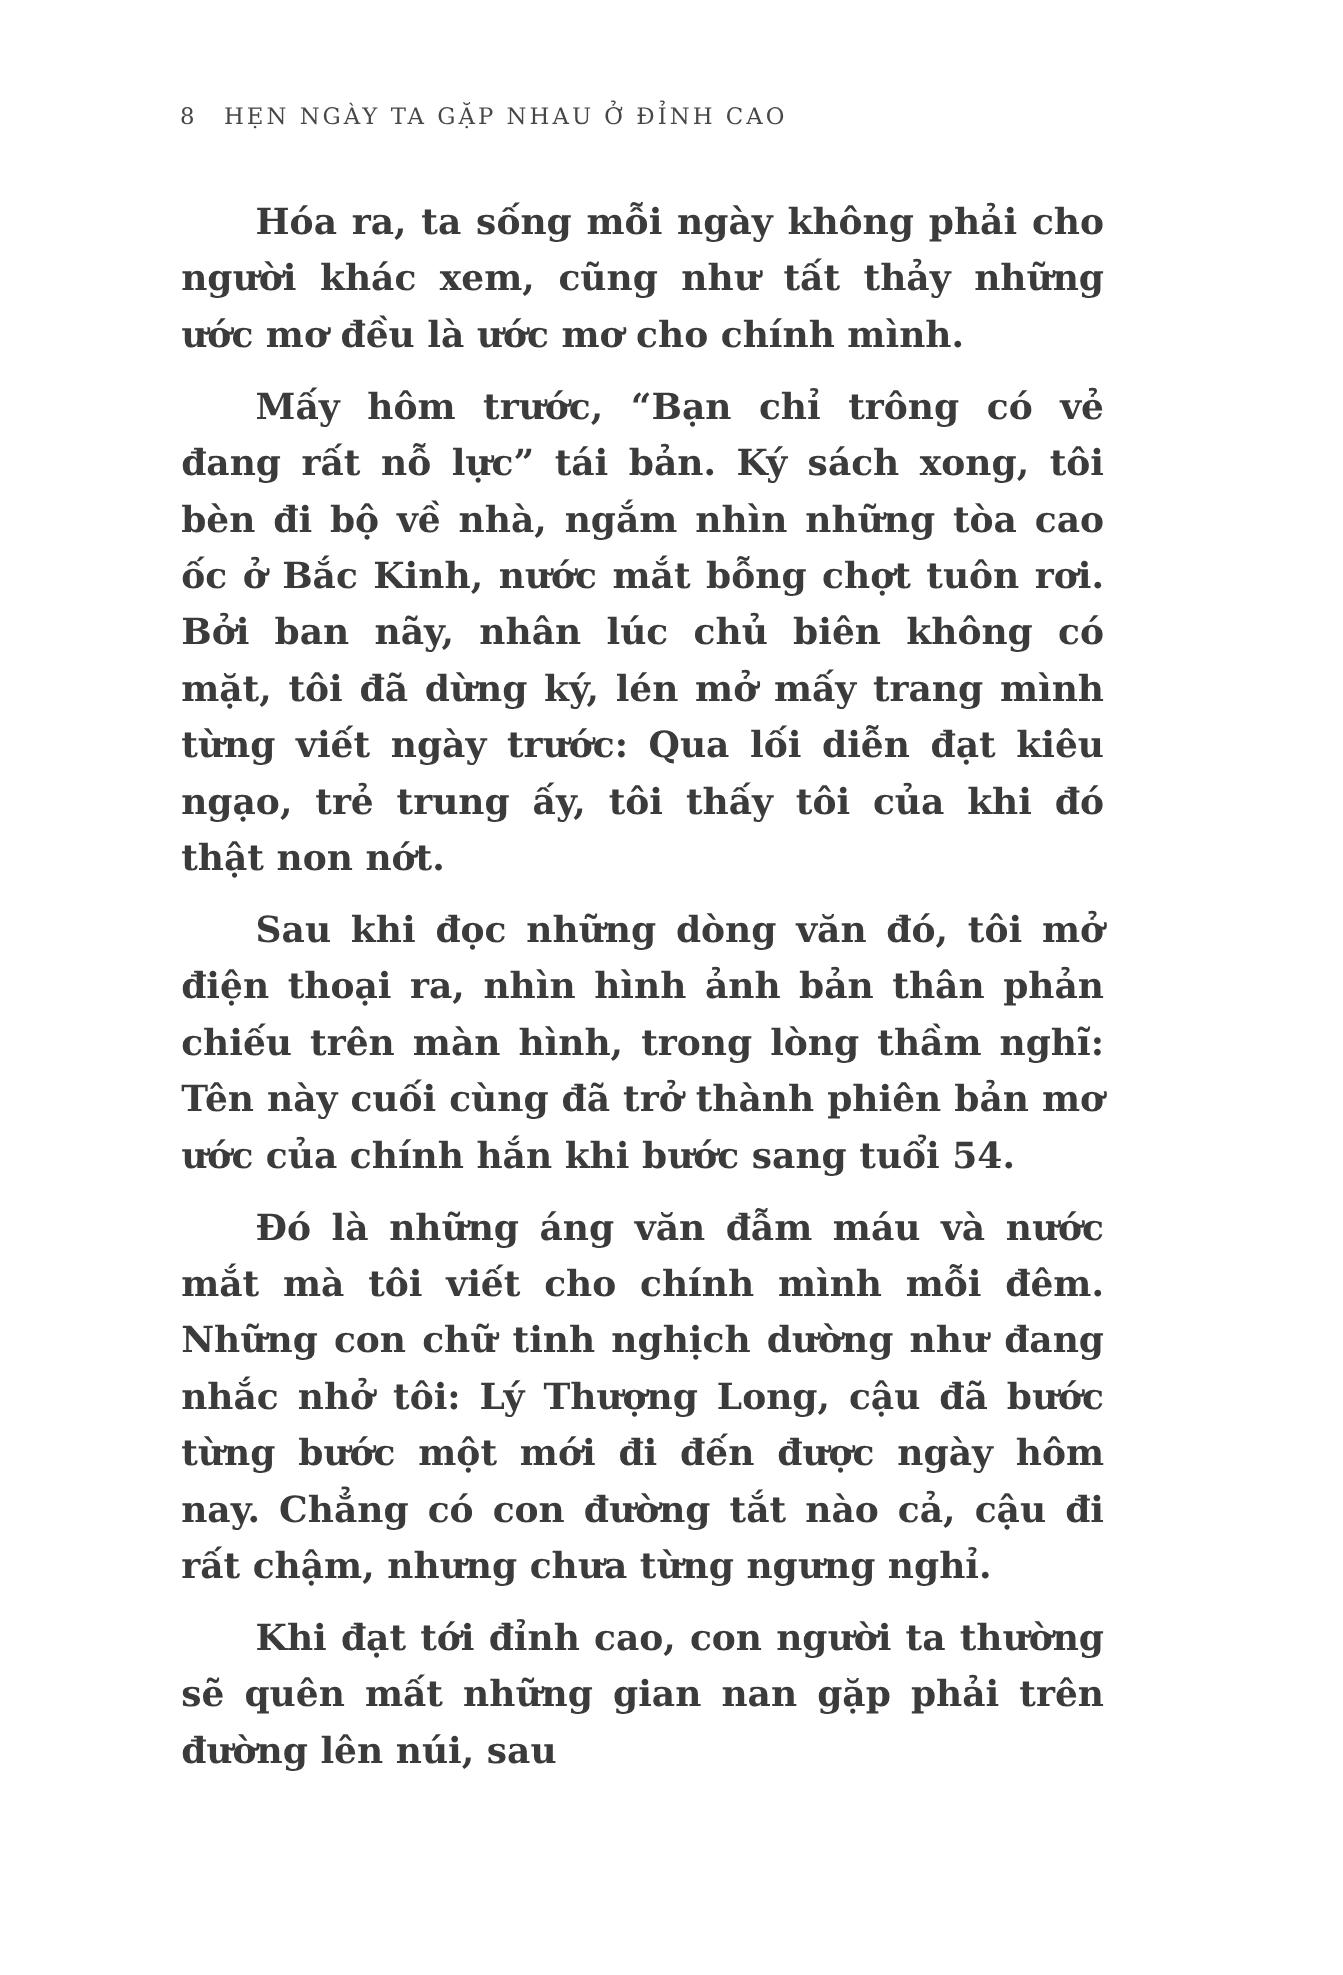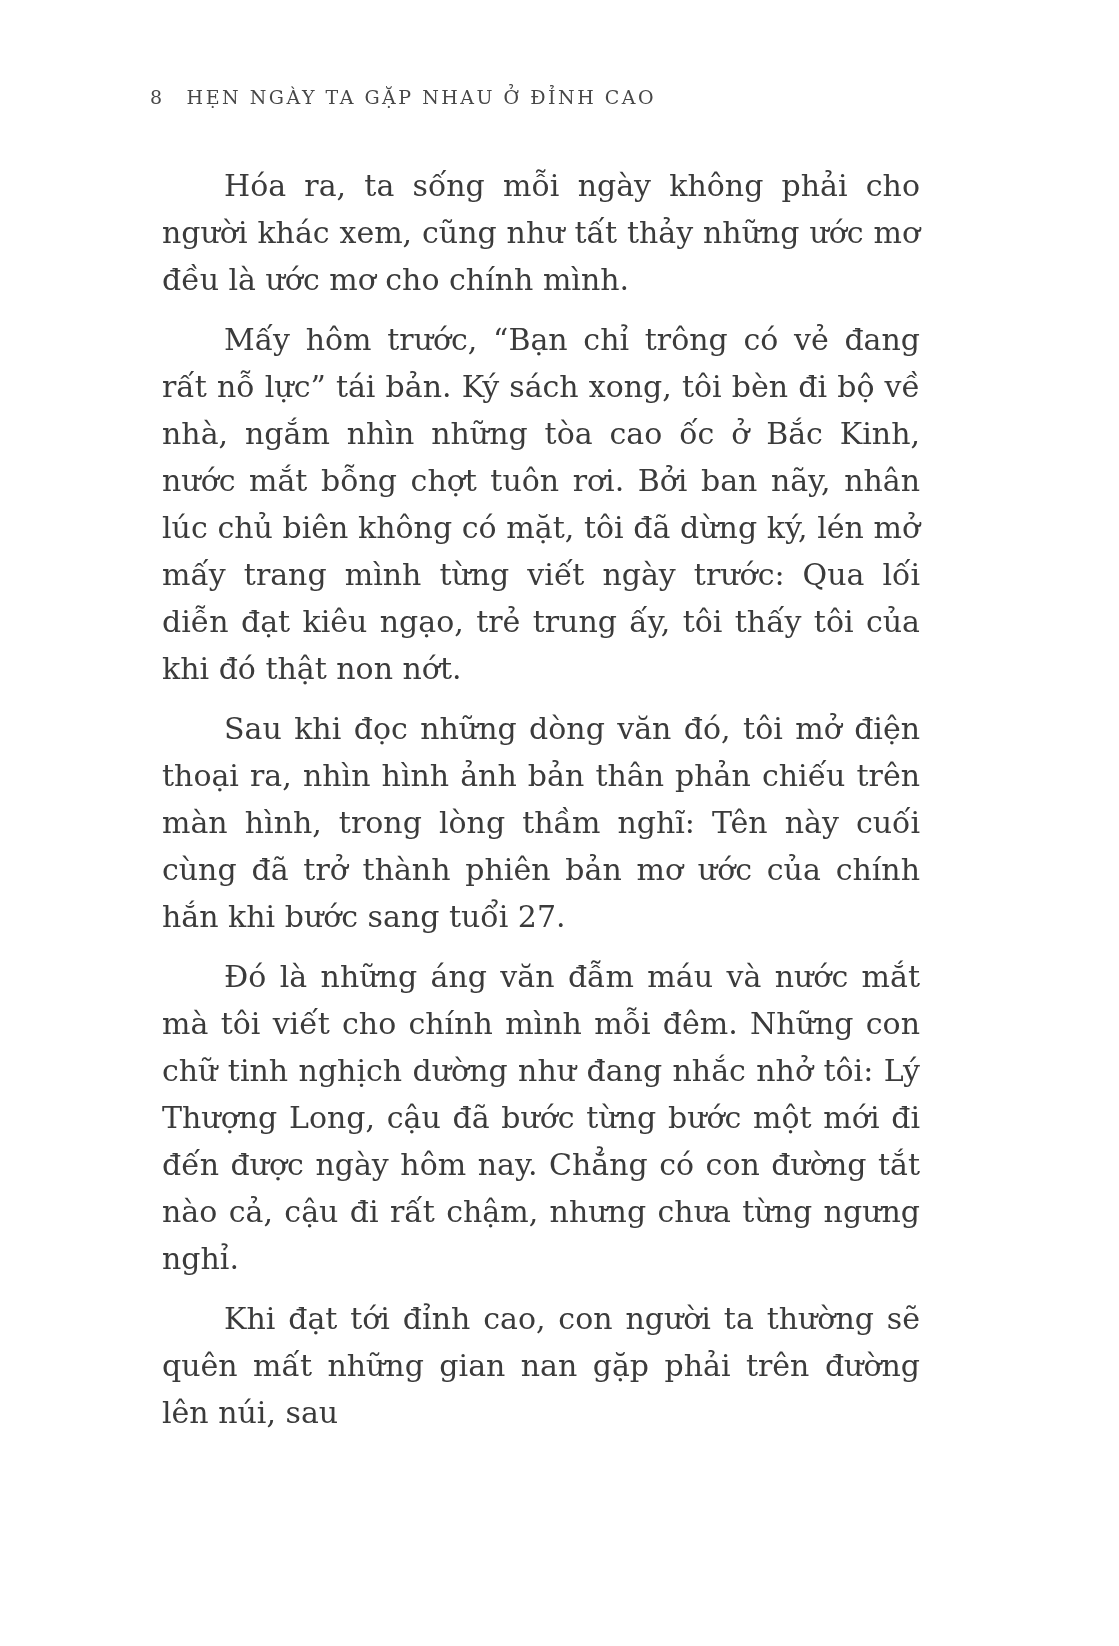--- a/index.html
+++ b/index.html
@@ -33,34 +33,35 @@
     position: absolute;
     top: 162px;
     left: 148px;
     width: 772px;
   }
   .para {
     font-size: 30px;
     line-height: 47px;
     text-align: justify;
     text-indent: 62px;
-    margin: 0 0 13px 14px;
+    margin: 0 0 13px 3px;
     color: #3b3b3b;
+    font-weight: bold;
   }
 </style>
 </head>
 <body>
 
 <div class="page">
 
   <div class="running-header">
     <span class="page-num">8</span><span>HẸN NGÀY TA GẶP NHAU Ở ĐỈNH CAO</span>
   </div>
 
   <div class="content">
       <p class="para">Hóa ra, ta sống mỗi ngày không phải cho người khác xem, cũng như tất thảy những ước mơ đều là ước mơ cho chính mình.</p>
       <p class="para">Mấy hôm trước, “Bạn chỉ trông có vẻ đang rất nỗ lực” tái bản. Ký sách xong, tôi bèn đi bộ về nhà, ngắm nhìn những tòa cao ốc ở Bắc Kinh, nước mắt bỗng chợt tuôn rơi. Bởi ban nãy, nhân lúc chủ biên không có mặt, tôi đã dừng ký, lén mở mấy trang mình từng viết ngày trước: Qua lối diễn đạt kiêu ngạo, trẻ trung ấy, tôi thấy tôi của khi đó thật non nớt.</p>
-      <p class="para">Sau khi đọc những dòng văn đó, tôi mở điện thoại ra, nhìn hình ảnh bản thân phản chiếu trên màn hình, trong lòng thầm nghĩ: Tên này cuối cùng đã trở thành phiên bản mơ ước của chính hắn khi bước sang tuổi 27.</p>
+      <p class="para">Sau khi đọc những dòng văn đó, tôi mở điện thoại ra, nhìn hình ảnh bản thân phản chiếu trên màn hình, trong lòng thầm nghĩ: Tên này cuối cùng đã trở thành phiên bản mơ ước của chính hắn khi bước sang tuổi 54.</p>
       <p class="para">Đó là những áng văn đẫm máu và nước mắt mà tôi viết cho chính mình mỗi đêm. Những con chữ tinh nghịch dường như đang nhắc nhở tôi: Lý Thượng Long, cậu đã bước từng bước một mới đi đến được ngày hôm nay. Chẳng có con đường tắt nào cả, cậu đi rất chậm, nhưng chưa từng ngưng nghỉ.</p>
       <p class="para">Khi đạt tới đỉnh cao, con người ta thường sẽ quên mất những gian nan gặp phải trên đường lên núi, sau</p>
     </div>
 
 </div>
 
 </body></html>

